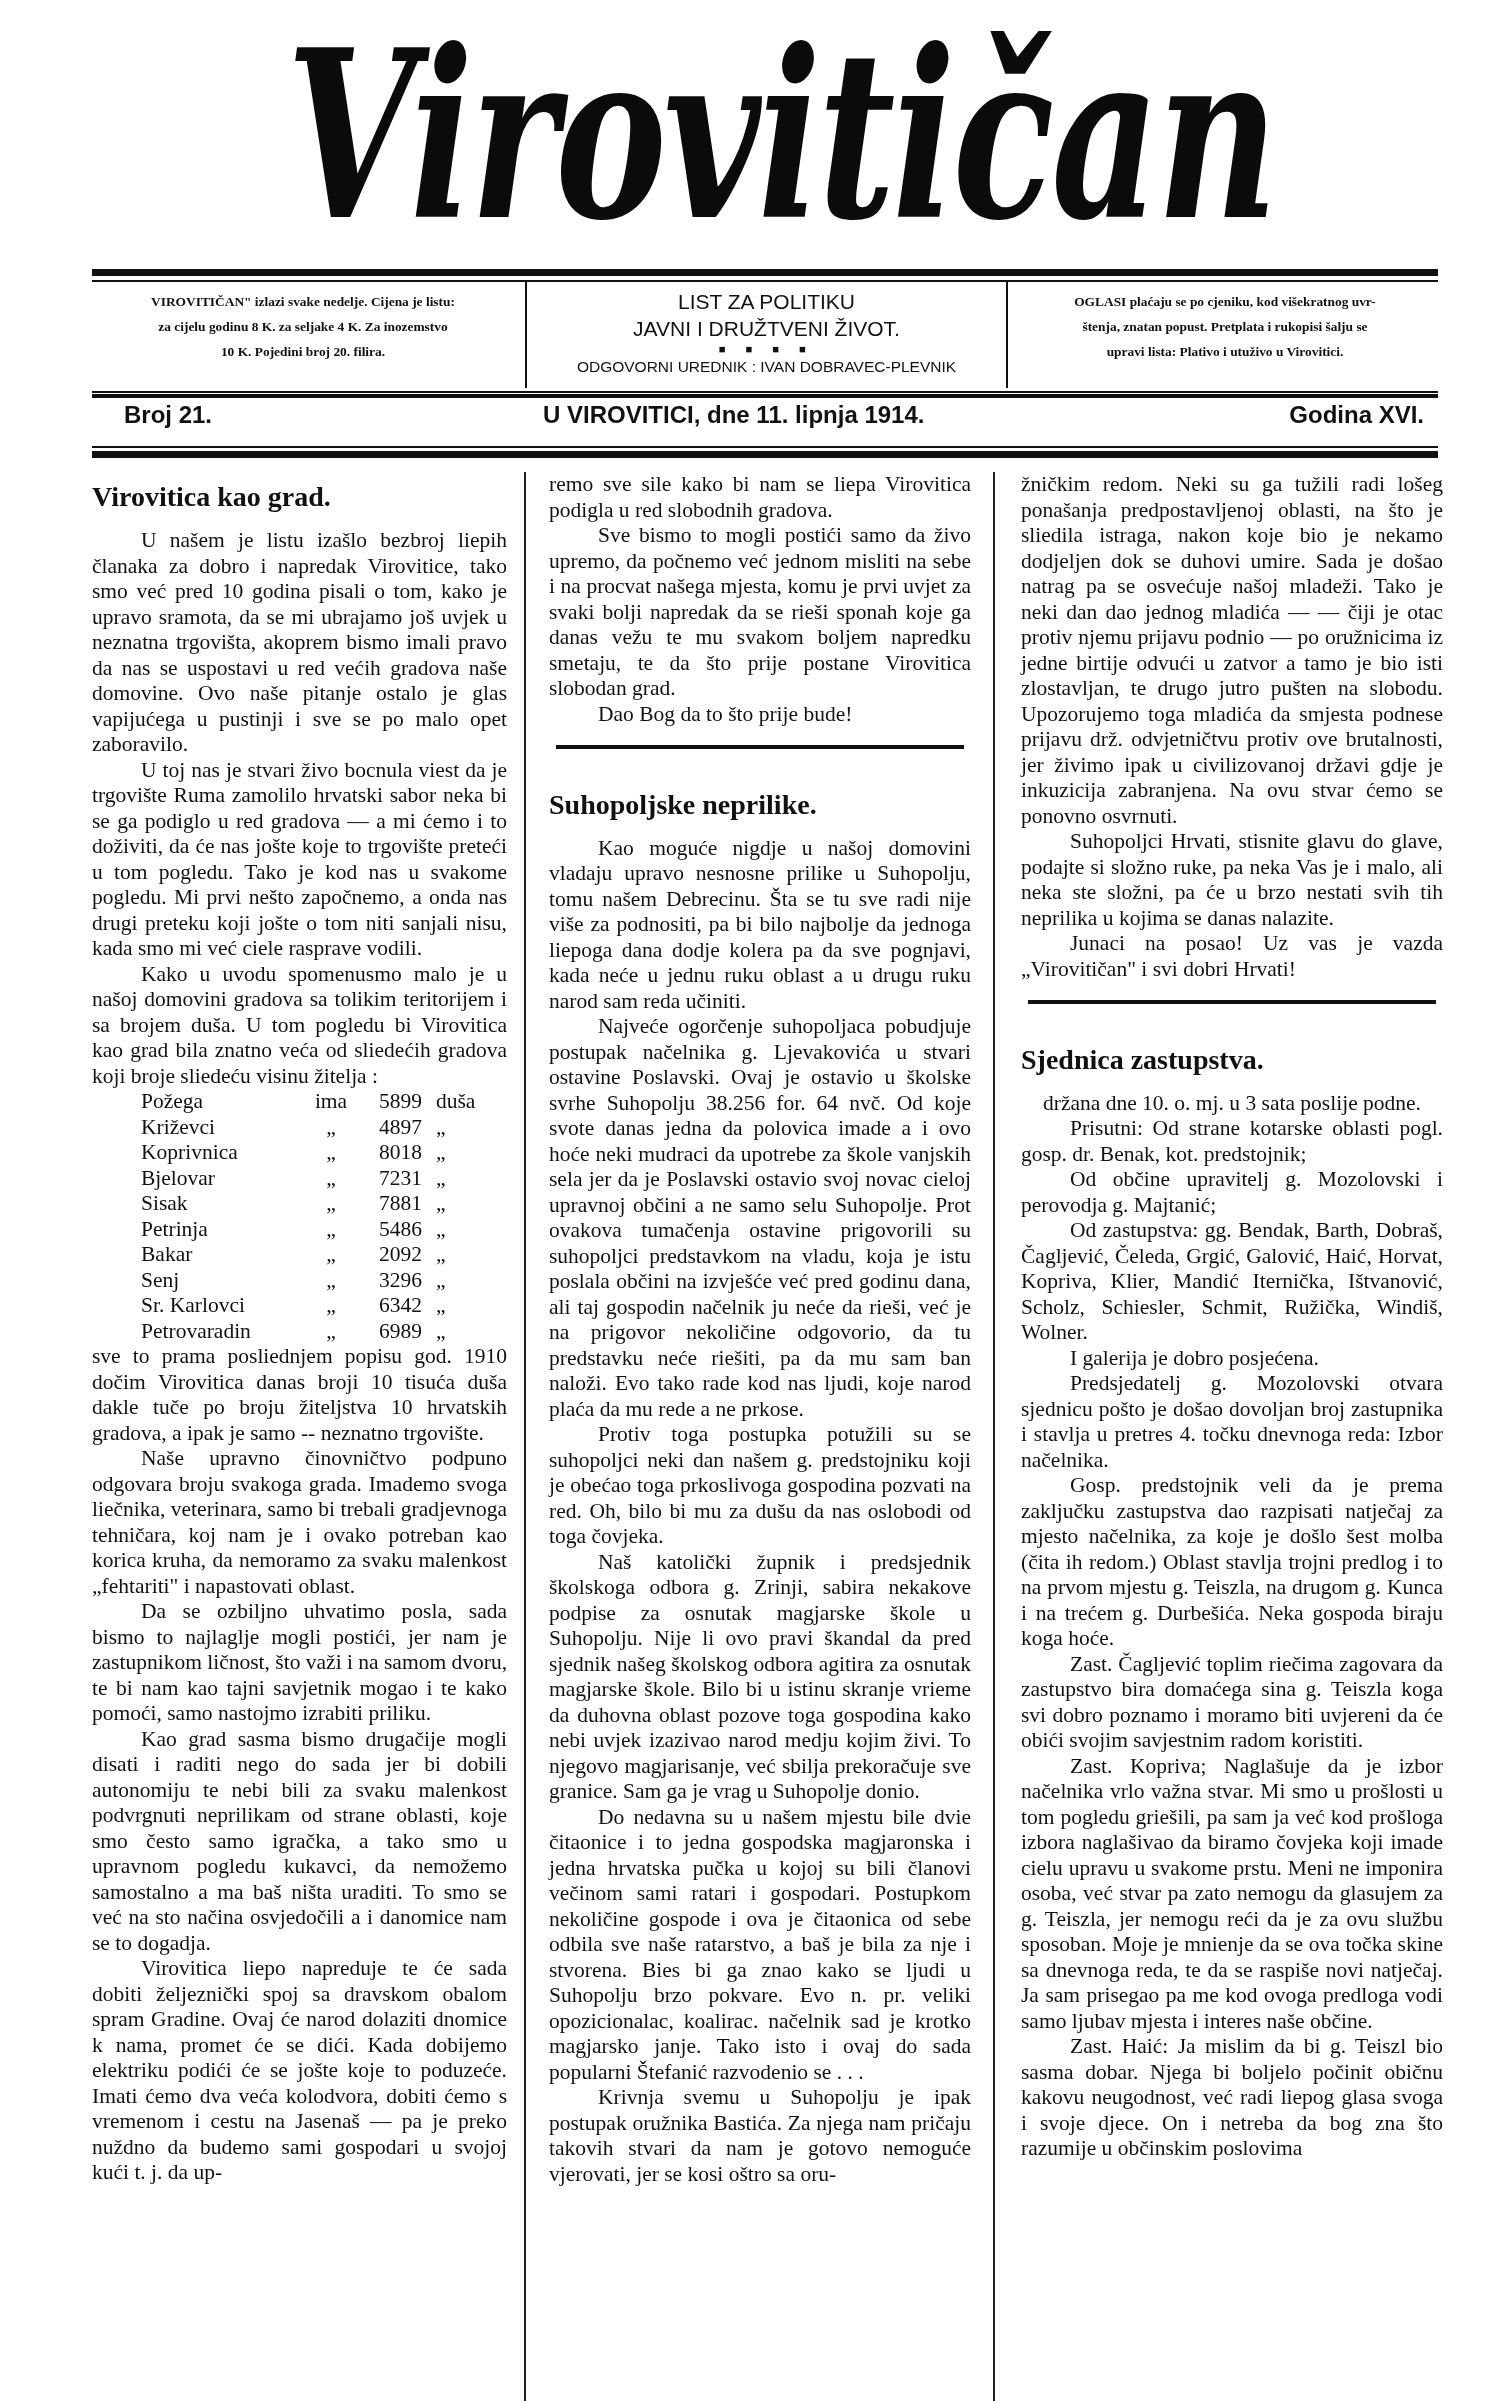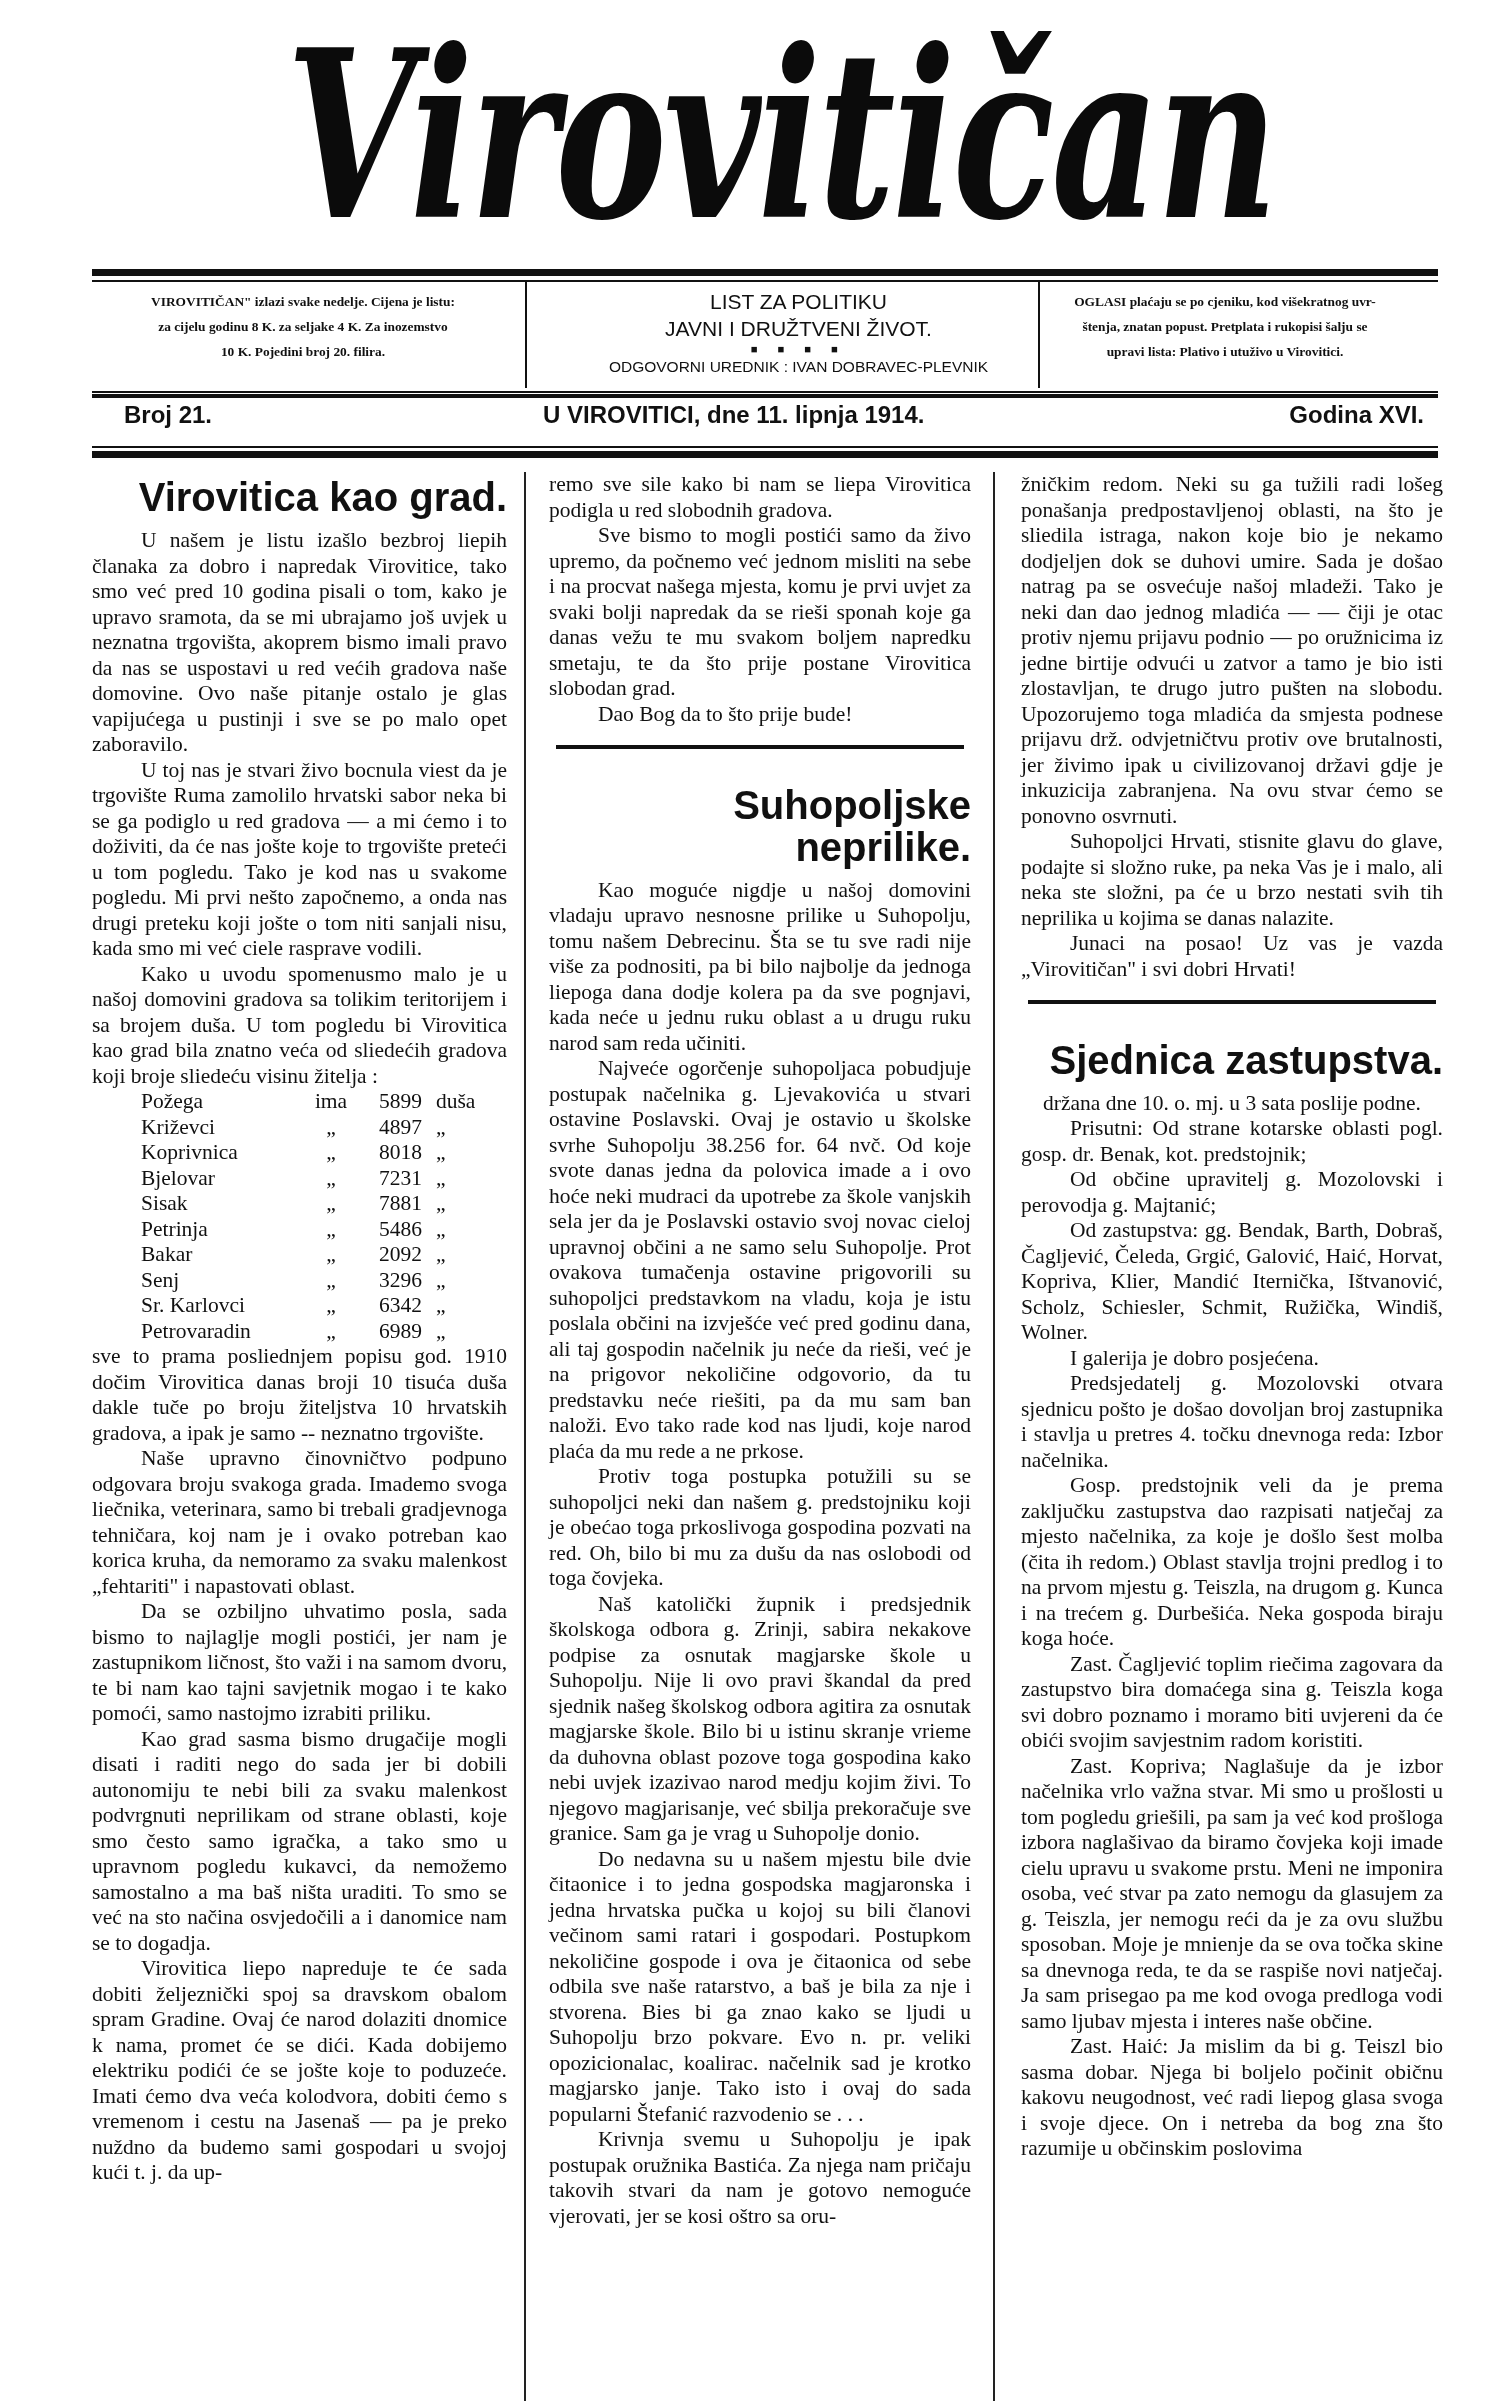--- a/index.html
+++ b/index.html
@@ -5,36 +5,36 @@
   html, body { margin:0; padding:0; background:#ffffff; }
   body { width:1508px; height:2401px; position:relative; overflow:hidden; color:#111; font-family:"Liberation Serif", serif; }
   .masthead { position:absolute; left:0; top:0; width:1508px; height:271px; text-align:center;padding-left:27px; }
   .masthead-title { font-family:"DejaVu Serif", serif; font-style:italic; font-weight:bold; font-size:232px; line-height:271px; letter-spacing:-4.2px; transform:scaleX(0.72); transform-origin:center; display:inline-block; color:#0b0b0b; }
   .rule-thick { position:absolute; left:92px; width:1346px; height:7px; background:#111; }
   .rule-thin { position:absolute; left:92px; width:1346px; height:2.1px; background:#111; }
   .info-row { position:absolute; left:92px; top:282px; width:1346px; height:113px; }
   .info-left, .info-right { position:absolute; top:7px; width:422px; font-family:"Liberation Serif", serif; font-weight:bold; font-size:13.4px; line-height:25px; text-align:center; }
   .info-left { left:0; }
   .info-right { left:922px; }
-  .info-center { position:absolute; left:433px; top:0; width:479px; height:106px; border-left:2.1px solid #111; border-right:2.1px solid #111; text-align:center; font-family:"Liberation Sans", sans-serif;padding-left:32px; }
+  .info-center { position:absolute; left:433px; top:0; width:479px; height:106px; border-left:2.1px solid #111; border-right:2.1px solid #111; text-align:center; font-family:"Liberation Sans", sans-serif; }
   .info-center .l1 { font-size:21px; line-height:27px; margin-top:5.6px; }
   .info-center .dots { font-size:11.3px; letter-spacing:8.4px; line-height:15.5px; }
   .info-center .l3 { font-size:15.5px; line-height:20px; }
   .issue-row { position:absolute; left:92px; top:394px; width:1346px; height:42px; font-family:"Liberation Sans", sans-serif; font-weight:bold; font-size:24px; line-height:42px; }
   .issue-row .num { position:absolute; left:32px; }
   .issue-row .date { position:absolute; left:451px; }
   .issue-row .year { position:absolute; right:14px; }
   .col { position:absolute; top:472px; font-size:21.5px; line-height:25.5px; text-align:justify; }
   .col1 { left:92px; width:415px; }
   .col2 { left:549px; width:422px; }
   .col3 { left:1021px; width:422px; }
   .col-divider { position:absolute; top:472px; width:2.1px; height:1929px; background:#222; }
   .col p { margin:0; text-indent:49px; }
   .col p.noindent { text-indent:0; }
-  .headline { font-family:Liberation Sans, sans-serif; font-weight:bold; font-size:40px; line-height:42px; text-align:right; margin:4.2px 0 10px 0; text-indent:0; }
+  .headline { font-family:Liberation Serif, serif; font-weight:bold; font-size:28px; line-height:42px; text-align:left; margin:4.2px 0 10px 0; text-indent:0; }
   .subhead { text-align:center; text-indent:0 !important; }
   .divider { height:3.5px; background:#111; margin:18.3px 7px 35px 7px; }
   table.towns { border-collapse:collapse; margin-left:49px; font-size:21.5px; }
   table.towns td { padding:0 0 0 0; height:25.5px; }
   table.towns td.name { width:162px; }
   table.towns td.ima { width:56px; text-align:center; }
   table.towns td.val { width:63px; text-align:right; padding-right:14px;margin-top:32px; }
   table.towns td.unit { width:56px; }
 </style>
 </head>

